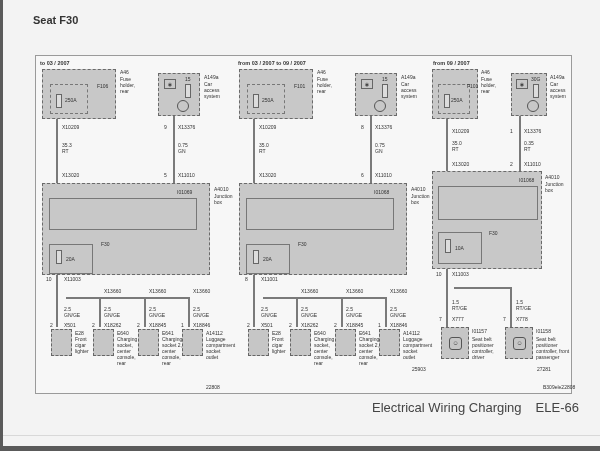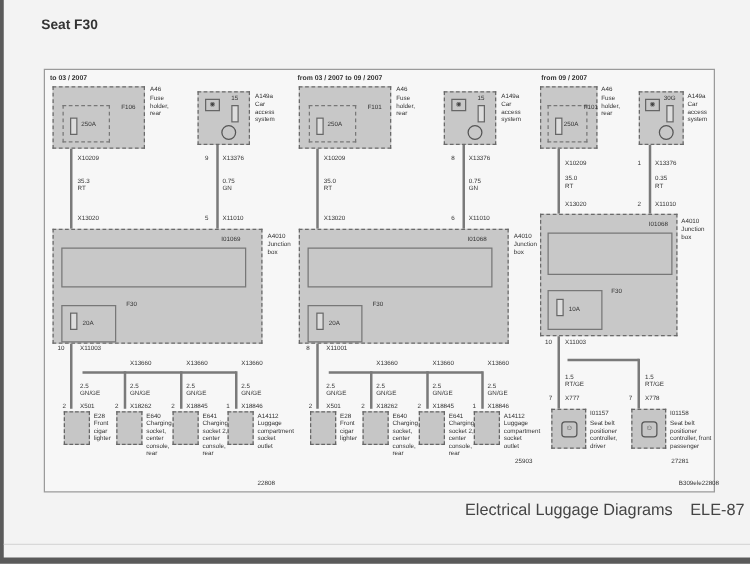--- a/index.html
+++ b/index.html
@@ -330,16 +330,16 @@
 controller, front
 passenger</div>
       </div>
       <div class="t" style="left:501px;top:310px;">27281</div>
     </div>
 
     <div class="t" style="left:507px;top:328px;">B309ele22808</div>
   </div>
 
   <div class="footer">
-    <span>Electrical Luggage Diagrams</span><span class="code">ELE-87</span>
+    <span>Electrical Wiring Charging</span><span class="code">ELE-66</span>
   </div>
   <div class="bottom-rule"></div>
 </div>
 
 </body></html>

